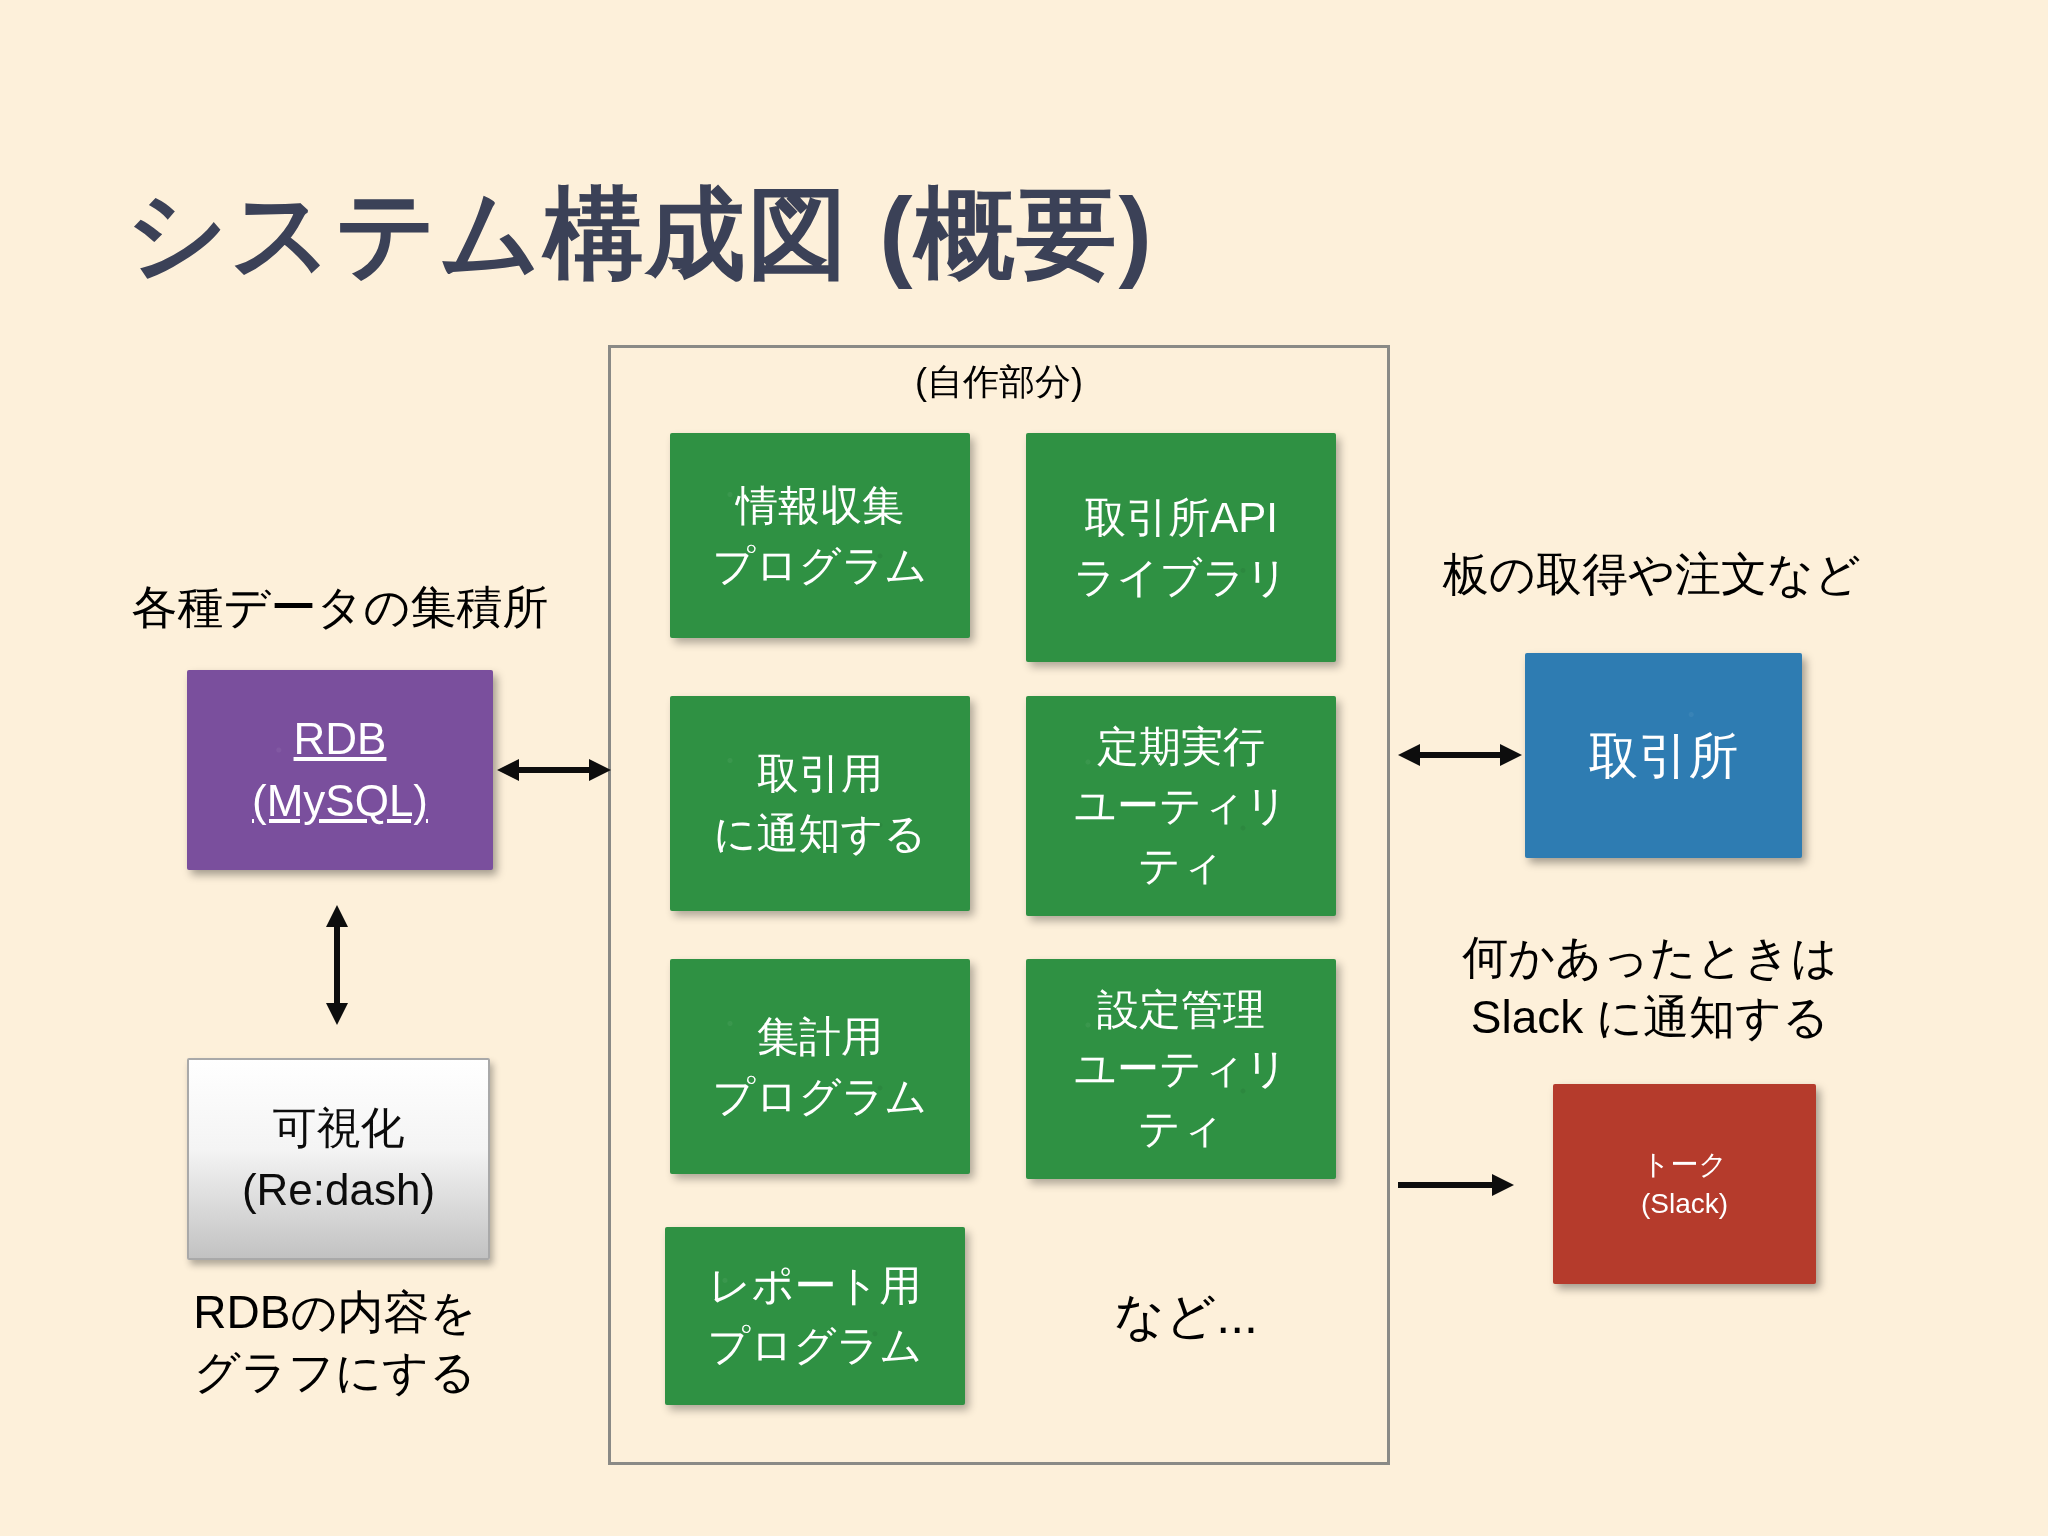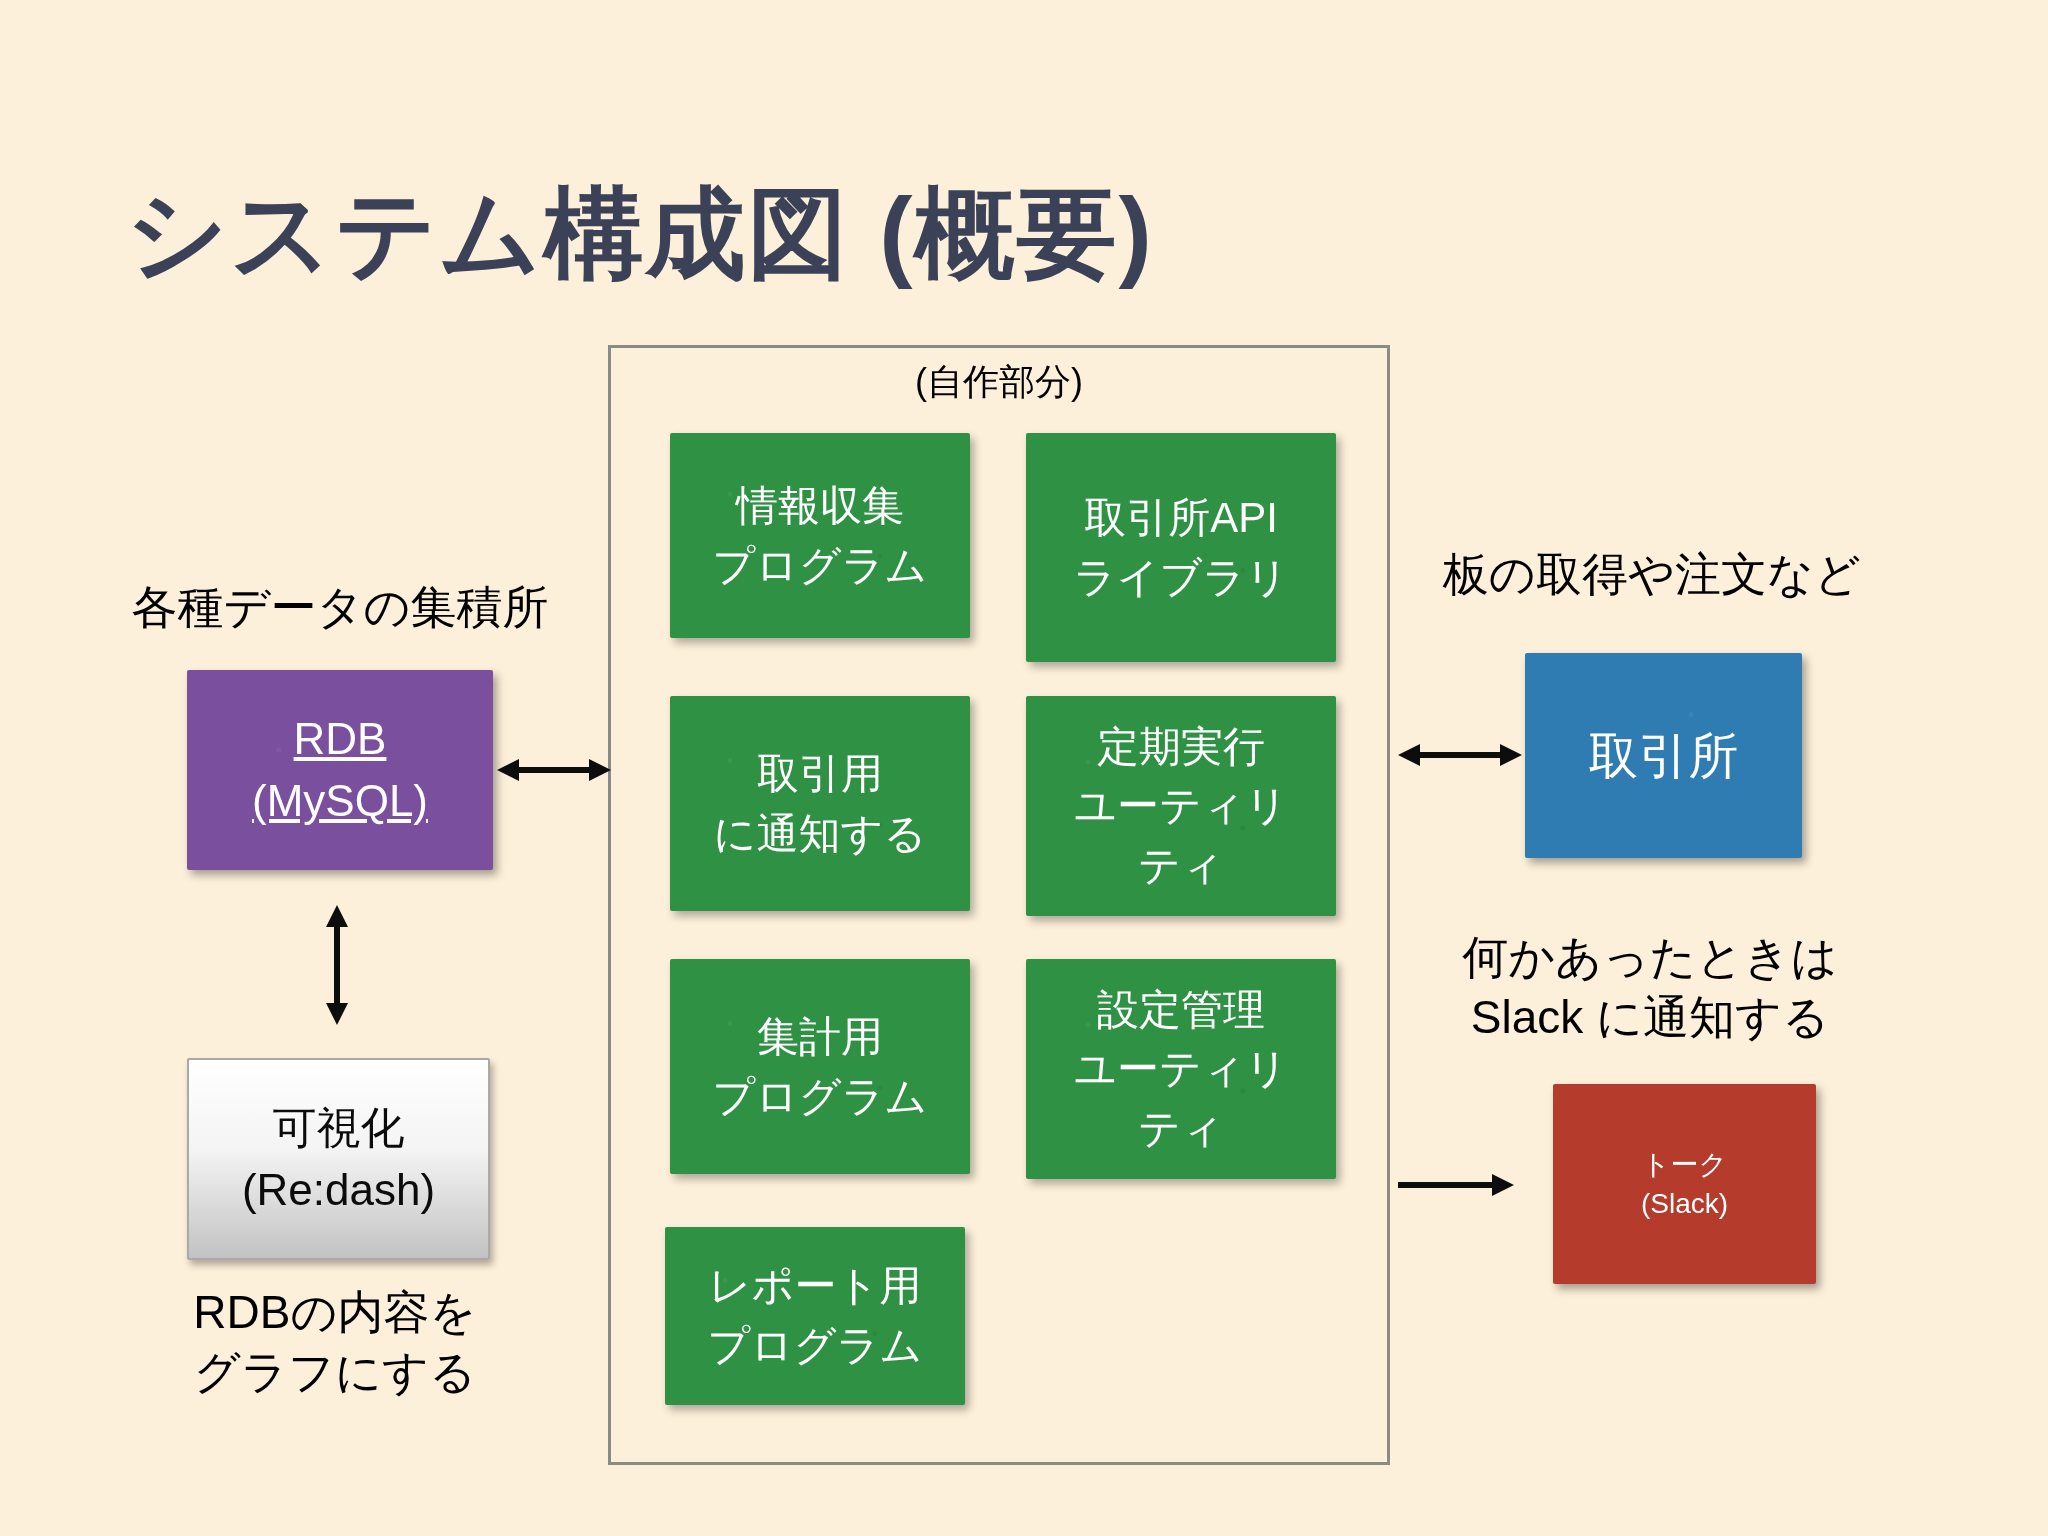--- a/index.html
+++ b/index.html
@@ -97,20 +97,21 @@
   <div class="abs gbox b4">定期実行
 ユーティリ
 ティ</div>
   <div class="abs gbox b5">集計用
 プログラム</div>
   <div class="abs gbox b6">設定管理
 ユーティリ
 ティ</div>
   <div class="abs gbox b7">レポート用
 プログラム</div>
+  <div class="abs etc-label">など...</div>
 </div>
 
 <div class="abs side-label ctr left-label pre">各種データの集積所</div>
 <div class="abs node rdb-box pre">RDB
 (MySQL)</div>
 <div class="abs node viz-box pre">可視化
 (Re:dash)</div>
 <div class="abs side-label ctr rdb-caption pre">RDBの内容を
 グラフにする</div>
 

